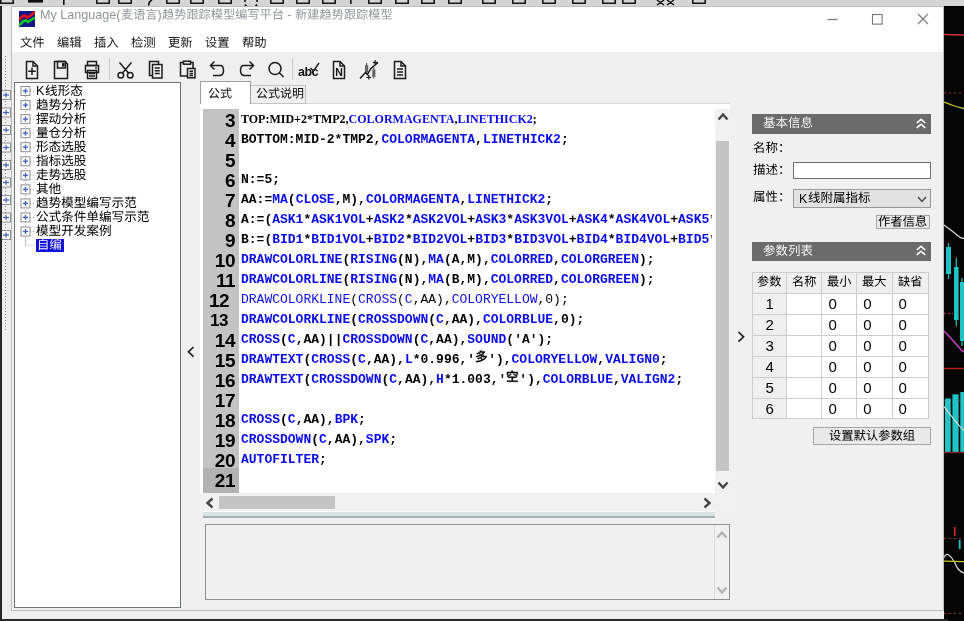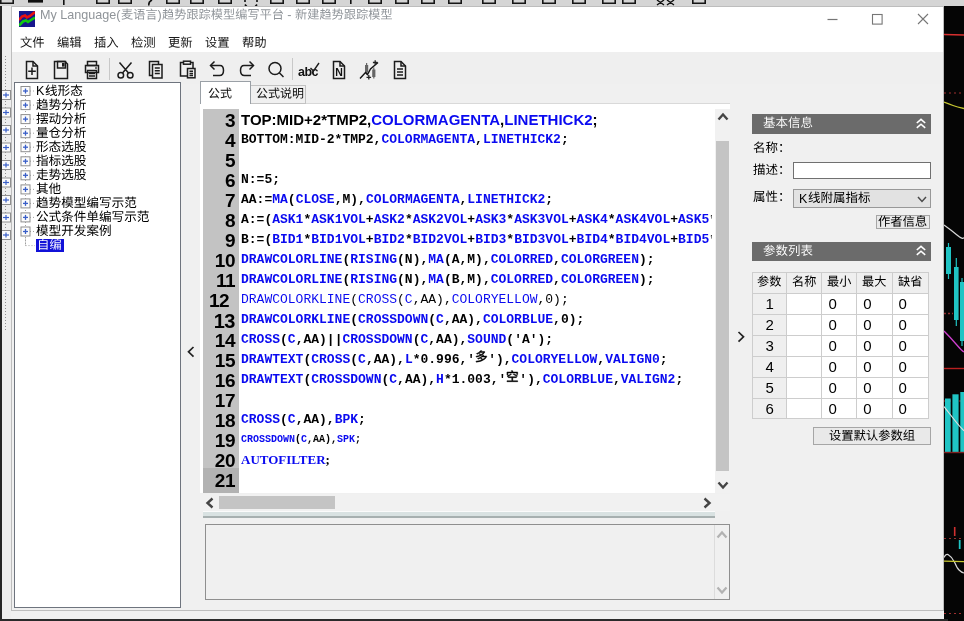--- a/index.html
+++ b/index.html
@@ -727,30 +727,30 @@
     <div style="position:absolute;left:203px;top:108px;width:33px;height:20px;text-align:right;font-family:'Liberation Sans';font-size:19px;font-weight:700;line-height:26px;letter-spacing:-0.5px;color:#000;padding-right:1px;box-sizing:border-box;overflow:visible">3</div>
     <div style="position:absolute;left:203px;top:128px;width:33px;height:20px;text-align:right;font-family:'Liberation Sans';font-size:19px;font-weight:700;line-height:26px;letter-spacing:-0.5px;color:#000;padding-right:1px;box-sizing:border-box;overflow:visible">4</div>
     <div style="position:absolute;left:203px;top:148px;width:33px;height:20px;text-align:right;font-family:'Liberation Sans';font-size:19px;font-weight:700;line-height:26px;letter-spacing:-0.5px;color:#000;padding-right:1px;box-sizing:border-box;overflow:visible">5</div>
     <div style="position:absolute;left:203px;top:168px;width:33px;height:20px;text-align:right;font-family:'Liberation Sans';font-size:19px;font-weight:700;line-height:26px;letter-spacing:-0.5px;color:#000;padding-right:1px;box-sizing:border-box;overflow:visible">6</div>
     <div style="position:absolute;left:203px;top:188px;width:33px;height:20px;text-align:right;font-family:'Liberation Sans';font-size:19px;font-weight:700;line-height:26px;letter-spacing:-0.5px;color:#000;padding-right:1px;box-sizing:border-box;overflow:visible">7</div>
     <div style="position:absolute;left:203px;top:208px;width:33px;height:20px;text-align:right;font-family:'Liberation Sans';font-size:19px;font-weight:700;line-height:26px;letter-spacing:-0.5px;color:#000;padding-right:1px;box-sizing:border-box;overflow:visible">8</div>
     <div style="position:absolute;left:203px;top:228px;width:33px;height:20px;text-align:right;font-family:'Liberation Sans';font-size:19px;font-weight:700;line-height:26px;letter-spacing:-0.5px;color:#000;padding-right:1px;box-sizing:border-box;overflow:visible">9</div>
     <div style="position:absolute;left:203px;top:248px;width:33px;height:20px;text-align:right;font-family:'Liberation Sans';font-size:19px;font-weight:700;line-height:26px;letter-spacing:-0.5px;color:#000;padding-right:1px;box-sizing:border-box;overflow:visible">10</div>
     <div style="position:absolute;left:203px;top:268px;width:33px;height:20px;text-align:right;font-family:'Liberation Sans';font-size:19px;font-weight:700;line-height:26px;letter-spacing:-0.5px;color:#000;padding-right:1px;box-sizing:border-box;overflow:visible">11</div>
     <div style="position:absolute;left:203px;top:288px;width:33px;height:20px;text-align:center;font-family:'Liberation Sans';font-size:19px;font-weight:700;line-height:26px;letter-spacing:-0.5px;color:#000;padding-right:1px;box-sizing:border-box;overflow:visible">12</div>
-    <div style="position:absolute;left:203px;top:308px;width:33px;height:20px;text-align:right;font-family:'Liberation Sans';font-size:20px;font-weight:700;line-height:26px;letter-spacing:-0.5px;color:#000;padding-right:1px;box-sizing:border-box;overflow:visible">13</div>
+    <div style="position:absolute;left:203px;top:308px;width:33px;height:20px;text-align:center;font-family:'Liberation Sans';font-size:17px;font-weight:700;line-height:26px;letter-spacing:-0.5px;color:#000;padding-right:1px;box-sizing:border-box;overflow:visible">13</div>
     <div style="position:absolute;left:203px;top:328px;width:33px;height:20px;text-align:right;font-family:'Liberation Sans';font-size:19px;font-weight:700;line-height:26px;letter-spacing:-0.5px;color:#000;padding-right:1px;box-sizing:border-box;overflow:visible">14</div>
     <div style="position:absolute;left:203px;top:348px;width:33px;height:20px;text-align:right;font-family:'Liberation Sans';font-size:19px;font-weight:700;line-height:26px;letter-spacing:-0.5px;color:#000;padding-right:1px;box-sizing:border-box;overflow:visible">15</div>
     <div style="position:absolute;left:203px;top:368px;width:33px;height:20px;text-align:right;font-family:'Liberation Sans';font-size:19px;font-weight:700;line-height:26px;letter-spacing:-0.5px;color:#000;padding-right:1px;box-sizing:border-box;overflow:visible">16</div>
     <div style="position:absolute;left:203px;top:388px;width:33px;height:20px;text-align:right;font-family:'Liberation Sans';font-size:19px;font-weight:700;line-height:26px;letter-spacing:-0.5px;color:#000;padding-right:1px;box-sizing:border-box;overflow:visible">17</div>
     <div style="position:absolute;left:203px;top:408px;width:33px;height:20px;text-align:right;font-family:'Liberation Sans';font-size:19px;font-weight:700;line-height:26px;letter-spacing:-0.5px;color:#000;padding-right:1px;box-sizing:border-box;overflow:visible">18</div>
     <div style="position:absolute;left:203px;top:428px;width:33px;height:20px;text-align:right;font-family:'Liberation Sans';font-size:19px;font-weight:700;line-height:26px;letter-spacing:-0.5px;color:#000;padding-right:1px;box-sizing:border-box;overflow:visible">19</div>
     <div style="position:absolute;left:203px;top:448px;width:33px;height:20px;text-align:right;font-family:'Liberation Sans';font-size:19px;font-weight:700;line-height:26px;letter-spacing:-0.5px;color:#000;padding-right:1px;box-sizing:border-box;overflow:visible">20</div>
     <div style="position:absolute;left:203px;top:468px;width:33px;height:20px;text-align:right;font-family:'Liberation Sans';font-size:19px;font-weight:700;line-height:26px;letter-spacing:-0.5px;color:#000;padding-right:1px;box-sizing:border-box;overflow:visible">21</div>
-    <div style="position:absolute;left:241px;top:108px;width:471px;height:20px;white-space:pre;overflow:hidden;font-family:Liberation Sans, sans-serif;font-weight:700;font-size:15px;line-height:23px;color:#000"><span>TOP:MID+2*TMP2,</span><span class="b">COLORMAGENTA</span><span>,</span><span class="b">LINETHICK2</span><span>;</span></div>
+    <div style="position:absolute;left:241px;top:108px;width:471px;height:20px;white-space:pre;overflow:hidden;font-family:Liberation Serif, serif;font-weight:700;font-size:12px;line-height:23px;color:#000"><span>TOP:MID+2*TMP2,</span><span class="b">COLORMAGENTA</span><span>,</span><span class="b">LINETHICK2</span><span>;</span></div>
     <div style="position:absolute;left:241px;top:128px;width:471px;height:20px;white-space:pre;overflow:hidden;font-family:'Liberation Mono';font-weight:700;font-size:13px;line-height:23px;color:#000"><span>BOTTOM:MID-2*TMP2,</span><span class="b">COLORMAGENTA</span><span>,</span><span class="b">LINETHICK2</span><span>;</span></div>
     <div style="position:absolute;left:241px;top:168px;width:471px;height:20px;white-space:pre;overflow:hidden;font-family:'Liberation Mono';font-weight:700;font-size:13px;line-height:23px;color:#000"><span>N:=5;</span></div>
     <div style="position:absolute;left:241px;top:188px;width:471px;height:20px;white-space:pre;overflow:hidden;font-family:'Liberation Mono';font-weight:700;font-size:13px;line-height:23px;color:#000"><span>AA:=</span><span class="b">MA</span><span>(</span><span class="b">CLOSE</span><span>,M),</span><span class="b">COLORMAGENTA</span><span>,</span><span class="b">LINETHICK2</span><span>;</span></div>
     <div style="position:absolute;left:241px;top:208px;width:471px;height:20px;white-space:pre;overflow:hidden;font-family:'Liberation Mono';font-weight:700;font-size:13px;line-height:23px;color:#000"><span>A:=(</span><span class="b">ASK1</span><span>*</span><span class="b">ASK1VOL</span><span>+</span><span class="b">ASK2</span><span>*</span><span class="b">ASK2VOL</span><span>+</span><span class="b">ASK3</span><span>*</span><span class="b">ASK3VOL</span><span>+</span><span class="b">ASK4</span><span>*</span><span class="b">ASK4VOL</span><span>+</span><span class="b">ASK5</span><span>*</span></div>
     <div style="position:absolute;left:241px;top:228px;width:471px;height:20px;white-space:pre;overflow:hidden;font-family:'Liberation Mono';font-weight:700;font-size:13px;line-height:23px;color:#000"><span>B:=(</span><span class="b">BID1</span><span>*</span><span class="b">BID1VOL</span><span>+</span><span class="b">BID2</span><span>*</span><span class="b">BID2VOL</span><span>+</span><span class="b">BID3</span><span>*</span><span class="b">BID3VOL</span><span>+</span><span class="b">BID4</span><span>*</span><span class="b">BID4VOL</span><span>+</span><span class="b">BID5</span><span>*</span></div>
     <div style="position:absolute;left:241px;top:248px;width:471px;height:20px;white-space:pre;overflow:hidden;font-family:'Liberation Mono';font-weight:700;font-size:13px;line-height:23px;color:#000"><span class="b">DRAWCOLORLINE</span><span>(</span><span class="b">RISING</span><span>(N),</span><span class="b">MA</span><span>(A,M),</span><span class="b">COLORRED</span><span>,</span><span class="b">COLORGREEN</span><span>);</span></div>
     <div style="position:absolute;left:241px;top:268px;width:471px;height:20px;white-space:pre;overflow:hidden;font-family:'Liberation Mono';font-weight:700;font-size:13px;line-height:23px;color:#000"><span class="b">DRAWCOLORLINE</span><span>(</span><span class="b">RISING</span><span>(N),</span><span class="b">MA</span><span>(B,M),</span><span class="b">COLORRED</span><span>,</span><span class="b">COLORGREEN</span><span>);</span></div>
     <div style="position:absolute;left:241px;top:288px;width:471px;height:20px;white-space:pre;overflow:hidden;font-family:'Liberation Mono';font-weight:400;font-size:13px;line-height:23px;color:#000"><span class="b">DRAWCOLORKLINE</span><span>(</span><span class="b">CROSS</span><span>(</span><span class="b">C</span><span>,AA),</span><span class="b">COLORYELLOW</span><span>,0);</span></div>
     <div style="position:absolute;left:241px;top:308px;width:471px;height:20px;white-space:pre;overflow:hidden;font-family:'Liberation Mono';font-weight:700;font-size:13px;line-height:23px;color:#000"><span class="b">DRAWCOLORKLINE</span><span>(</span><span class="b">CROSSDOWN</span><span>(</span><span class="b">C</span><span>,AA),</span><span class="b">COLORBLUE</span><span>,0);</span></div>
     <div style="position:absolute;left:241px;top:328px;width:471px;height:20px;white-space:pre;overflow:hidden;font-family:'Liberation Mono';font-weight:700;font-size:13px;line-height:23px;color:#000"><span class="b">CROSS</span><span>(</span><span class="b">C</span><span>,AA)||</span><span class="b">CROSSDOWN</span><span>(</span><span class="b">C</span><span>,AA),</span><span class="b">SOUND</span><span>('A');</span></div>
@@ -758,22 +758,22 @@
           <g fill="#000" stroke="#000" stroke-width="40" transform="translate(0,11.1) scale(0.01260)">
             <use href="#u591a" x="0"></use>
           </g>
         </svg></span><span>'),</span><span class="b">COLORYELLOW</span><span>,</span><span class="b">VALIGN0</span><span>;</span></div>
     <div style="position:absolute;left:241px;top:368px;width:471px;height:20px;white-space:pre;overflow:hidden;font-family:'Liberation Mono';font-weight:700;font-size:13px;line-height:23px;color:#000"><span class="b">DRAWTEXT</span><span>(</span><span class="b">CROSSDOWN</span><span>(</span><span class="b">C</span><span>,AA),</span><span class="b">H</span><span>*1.003,'</span><span style="display:inline-block;width:13px;vertical-align:-2px"><svg width="13" height="15" viewBox="0 0 13 15">
           <g fill="#000" stroke="#000" stroke-width="40" transform="translate(0,11.1) scale(0.01260)">
             <use href="#u7a7a" x="0"></use>
           </g>
         </svg></span><span>'),</span><span class="b">COLORBLUE</span><span>,</span><span class="b">VALIGN2</span><span>;</span></div>
     <div style="position:absolute;left:241px;top:408px;width:471px;height:20px;white-space:pre;overflow:hidden;font-family:'Liberation Mono';font-weight:700;font-size:13px;line-height:23px;color:#000"><span class="b">CROSS</span><span>(</span><span class="b">C</span><span>,AA),</span><span class="b">BPK</span><span>;</span></div>
-    <div style="position:absolute;left:241px;top:428px;width:471px;height:20px;white-space:pre;overflow:hidden;font-family:'Liberation Mono';font-weight:700;font-size:10px;line-height:23px;color:#000"><span class="b">CROSSDOWN</span><span>(</span><span class="b">C</span><span>,AA),</span><span class="b">SPK</span><span>;</span></div>
-    <div style="position:absolute;left:241px;top:448px;width:471px;height:20px;white-space:pre;overflow:hidden;font-family:Liberation Serif, serif;font-weight:700;font-size:13px;line-height:23px;color:#000"><span class="b">AUTOFILTER</span><span>;</span></div>
+    <div style="position:absolute;left:241px;top:428px;width:471px;height:20px;white-space:pre;overflow:hidden;font-family:'Liberation Mono';font-weight:700;font-size:13px;line-height:23px;color:#000"><span class="b">CROSSDOWN</span><span>(</span><span class="b">C</span><span>,AA),</span><span class="b">SPK</span><span>;</span></div>
+    <div style="position:absolute;left:241px;top:448px;width:471px;height:20px;white-space:pre;overflow:hidden;font-family:Liberation Mono, monospace;font-weight:700;font-size:13px;line-height:23px;color:#000"><span class="b">AUTOFILTER</span><span>;</span></div>
     <div style="position:absolute;left:714.8px;top:108.5px;width:15.2px;height:384.5px;background:#f1f1f1"></div>
     <div style="position:absolute;left:715.8px;top:141px;width:13.4px;height:330px;background:#c4c4c4"></div>
     <svg width="12" height="10" viewBox="0 0 12 10" style="position:absolute;left:716.5px;top:112px">
       <path d="M1.5 7.5 L6 2.5 L10.5 7.5" fill="none" stroke="#454545" stroke-width="2.4"></path>
     </svg>
     <svg width="12" height="10" viewBox="0 0 12 10" style="position:absolute;left:716.5px;top:480px">
       <path d="M1.5 2.5 L6 7.5 L10.5 2.5" fill="none" stroke="#454545" stroke-width="2.4"></path>
     </svg>
     <div style="position:absolute;left:199.5px;top:493.5px;width:530.5px;height:17px;background:#f1f1f1"></div>
     <div style="position:absolute;left:219px;top:495.5px;width:116px;height:13.5px;background:#c4c4c4"></div>

